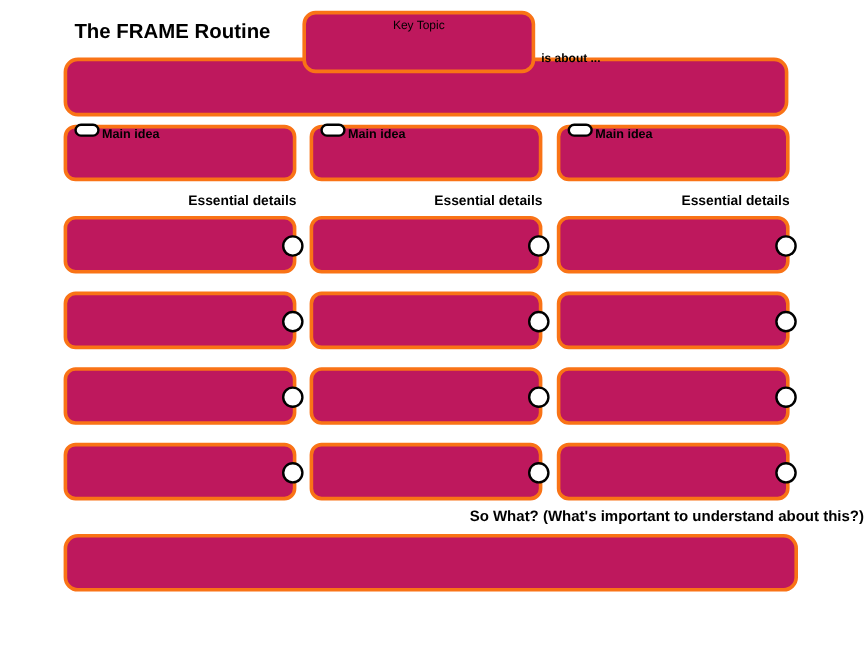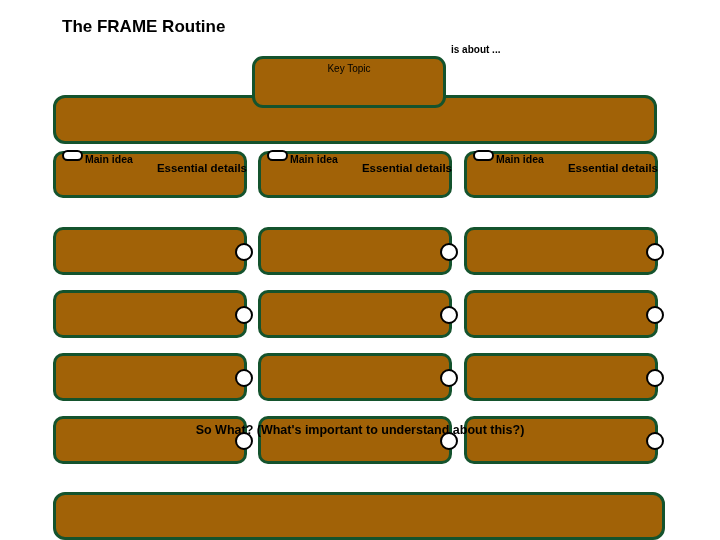--- a/index.html
+++ b/index.html
@@ -15,24 +15,23 @@
   }
   #frame-root {
     position: relative;
     width: 696px;
     height: 540px;
   }
 
   
   .rbox {
     position: absolute;
-    background: #a16207;
-    border: 3px solid #14532d;
+    background: #be185d;
+    border: 3px solid #f97316;
     box-sizing: border-box;
-    margin-top: 47px;
   }
 
   
   #routine-title {
     position: absolute;
     left: 62px;
     top: 17px;
     font-size: 17px;
     font-weight: bold;
     color: #000000;
@@ -137,21 +136,21 @@
     box-sizing: border-box;
     z-index: 5;
   }
 
   
   #so-what-label {
     position: absolute;
     left: 0;
     top: 423px;
     width: 720px;
-    text-align: center;
+    text-align: right;
     font-size: 12.5px;
     font-weight: bold;
     color: #000000;
   }
   #so-what-box {
     left: 53px;
     top: 445px;
     width: 612px;
     height: 48px;
     border-radius: 12px;

